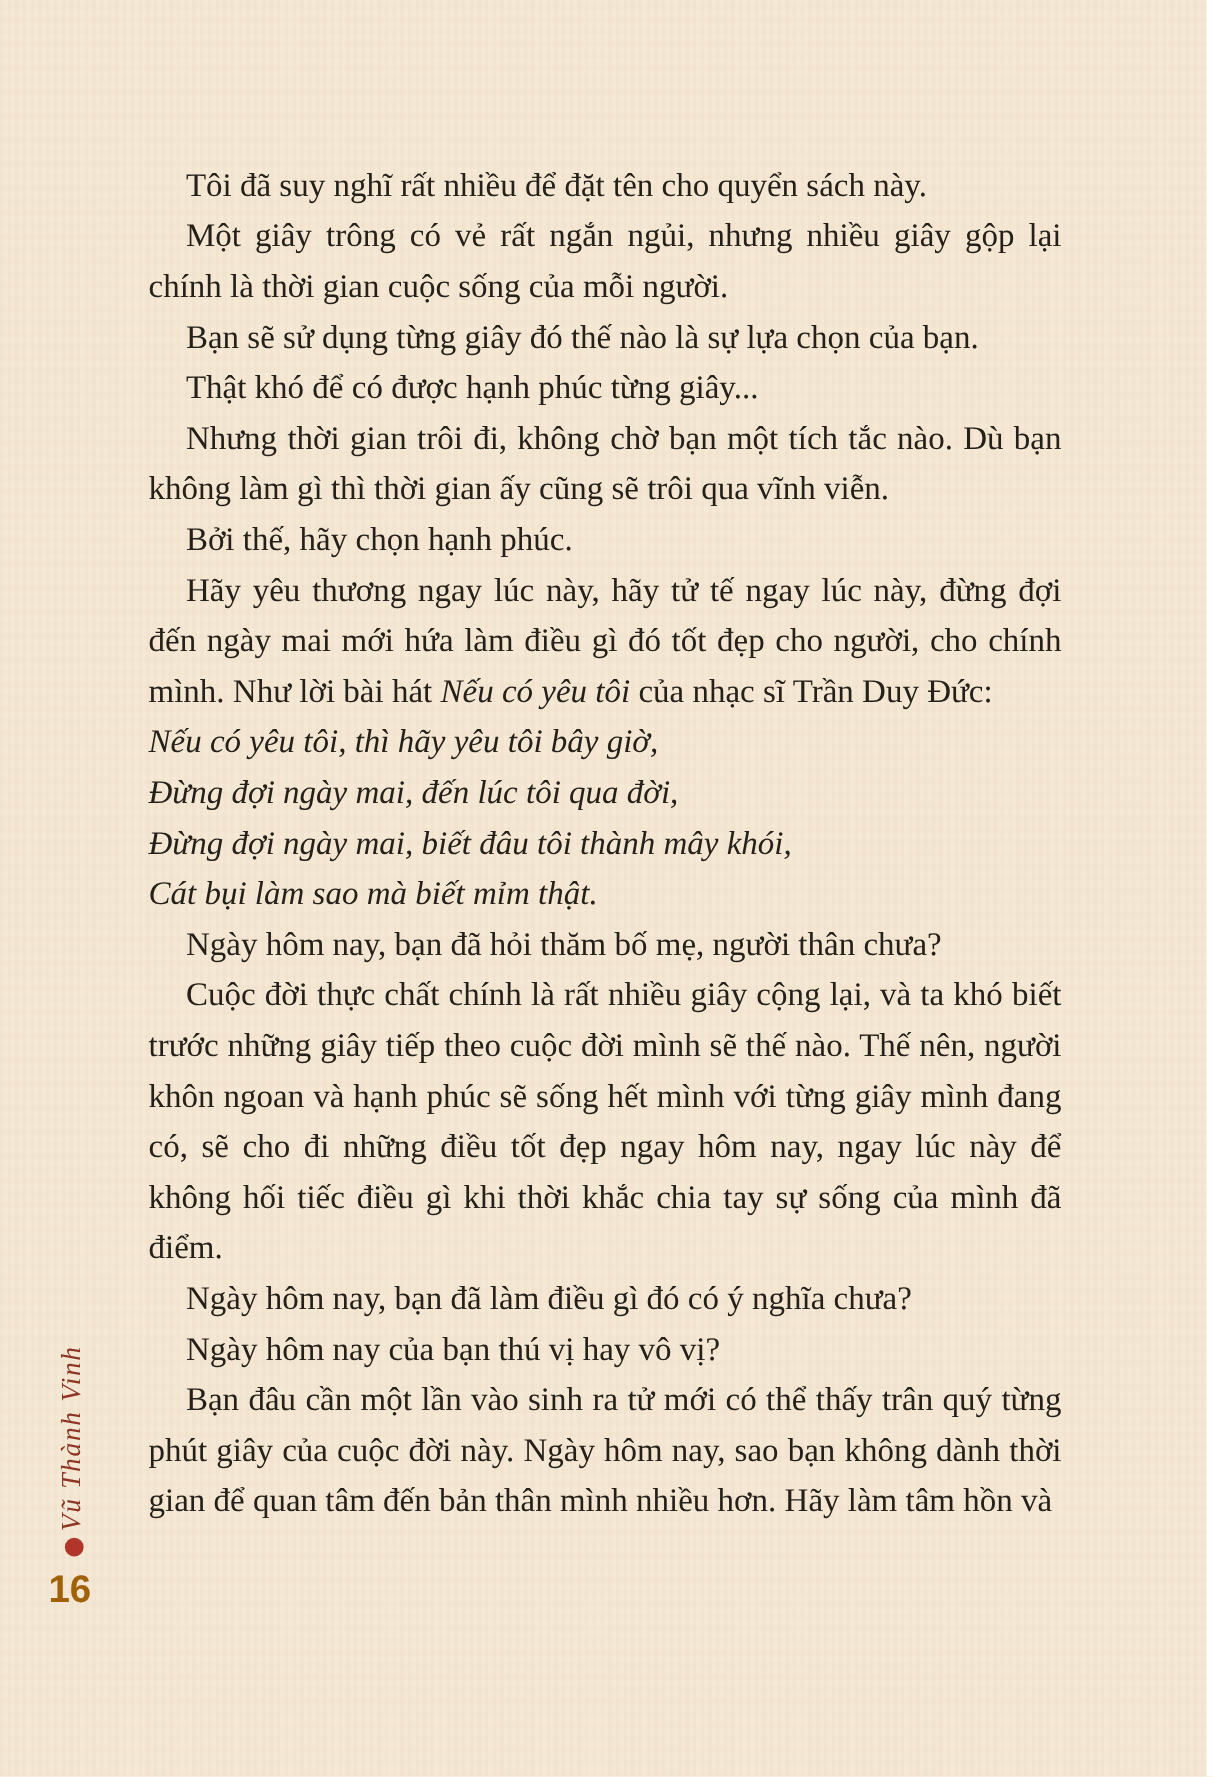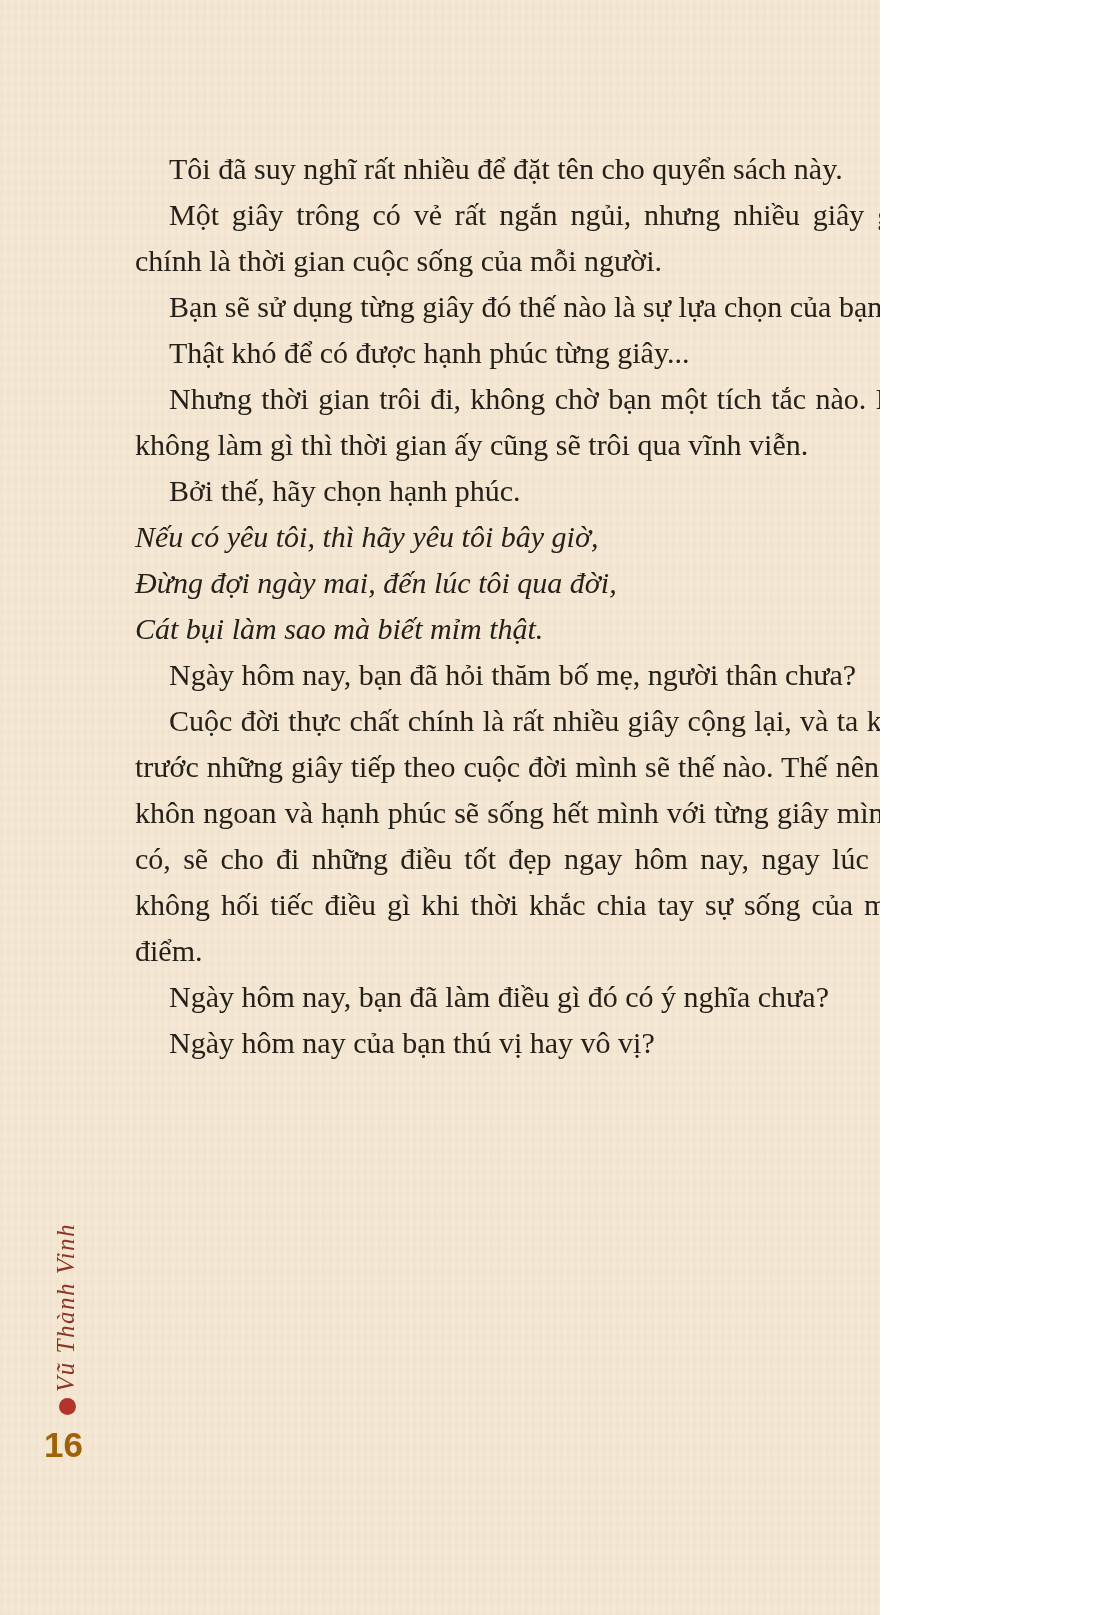--- a/index.html
+++ b/index.html
@@ -1,18 +1,18 @@
 <!DOCTYPE html>
 <html><head>
 <meta charset="utf-8">
 <style>
   html,body{margin:0;padding:0;}
   .page{
     position:relative;
-    width:880px;
+    width:1097px;
     height:1615px;
     background-color:#f5e8d4;
     overflow:hidden;
     font-family:"Liberation Serif","DejaVu Serif",serif;
   }
   
   .page::before{
     content:"";
     position:absolute;
     inset:0;
@@ -79,28 +79,31 @@
 <div class="page">
 
   <div class="text-block">
     <p class="para">Tôi đã suy nghĩ rất nhiều để đặt tên cho quyển sách này.</p>
     <p class="para">Một giây trông có vẻ rất ngắn ngủi, nhưng nhiều giây gộp lại chính là thời gian cuộc sống của mỗi người.</p>
     <p class="para">Bạn sẽ sử dụng từng giây đó thế nào là sự lựa chọn của bạn.</p>
     <p class="para">Thật khó để có được hạnh phúc từng giây...</p>
     <p class="para">Nhưng thời gian trôi đi, không chờ bạn một tích tắc nào. Dù bạn không làm gì thì thời gian ấy cũng sẽ trôi qua vĩnh viễn.</p>
     <p class="para">Bởi thế, hãy chọn hạnh phúc.</p>
 
+    <p class="para"><span>Hãy yêu thương ngay lúc này, hãy tử tế ngay lúc này, đừng đợi đến ngày mai mới hứa làm điều gì đó tốt đẹp cho người, cho chính mình. Như lời bài hát </span><span class="italic">Nếu có yêu tôi</span><span> của nhạc sĩ Trần Duy Đức:</span></p>
 
     <p class="verse">Nếu có yêu tôi, thì hãy yêu tôi bây giờ,</p>
     <p class="verse">Đừng đợi ngày mai, đến lúc tôi qua đời,</p>
+    <p class="verse">Đừng đợi ngày mai, biết đâu tôi thành mây khói,</p>
     <p class="verse">Cát bụi làm sao mà biết mỉm thật.</p>
 
     <p class="para">Ngày hôm nay, bạn đã hỏi thăm bố mẹ, người thân chưa?</p>
     <p class="para">Cuộc đời thực chất chính là rất nhiều giây cộng lại, và ta khó biết trước những giây tiếp theo cuộc đời mình sẽ thế nào. Thế nên, người khôn ngoan và hạnh phúc sẽ sống hết mình với từng giây mình đang có, sẽ cho đi những điều tốt đẹp ngay hôm nay, ngay lúc này để không hối tiếc điều gì khi thời khắc chia tay sự sống của mình đã điểm.</p>
     <p class="para">Ngày hôm nay, bạn đã làm điều gì đó có ý nghĩa chưa?</p>
     <p class="para">Ngày hôm nay của bạn thú vị hay vô vị?</p>
+    <p class="para">Bạn đâu cần một lần vào sinh ra tử mới có thể thấy trân quý từng phút giây của cuộc đời này. Ngày hôm nay, sao bạn không dành thời gian để quan tâm đến bản thân mình nhiều hơn. Hãy làm tâm hồn và</p>
   </div>
 
   <div class="author-vertical">Vũ Thành Vinh</div>
   <div class="bullet-dot"></div>
   <div class="page-number">16</div>
 
 </div>
 
 </body></html>

